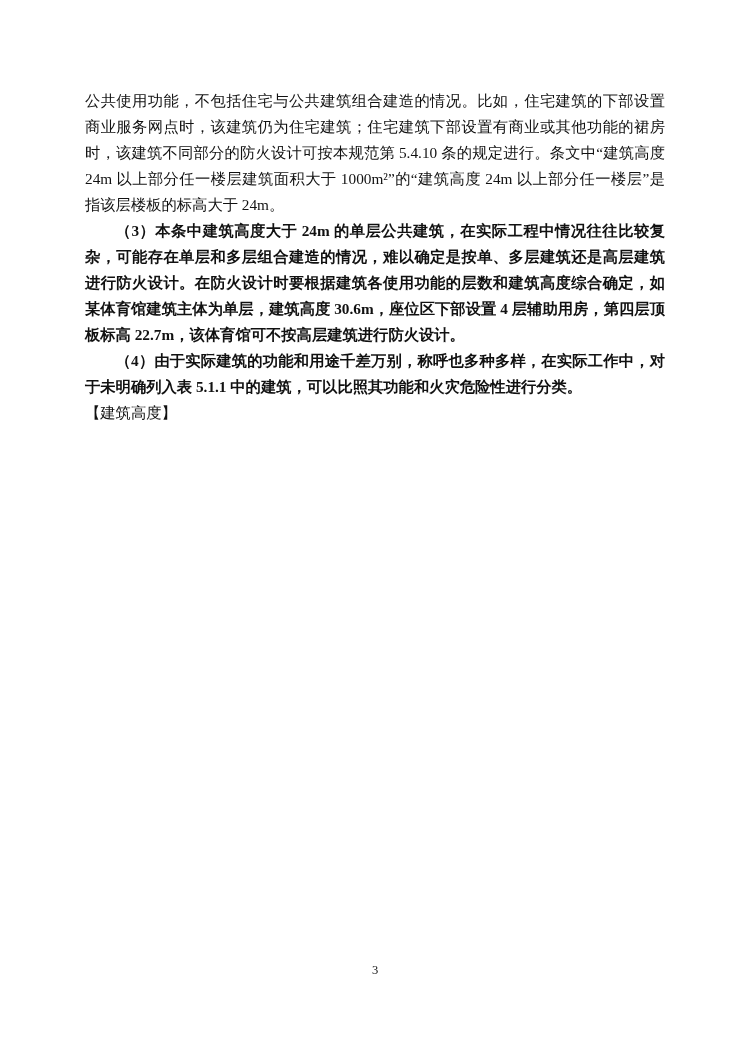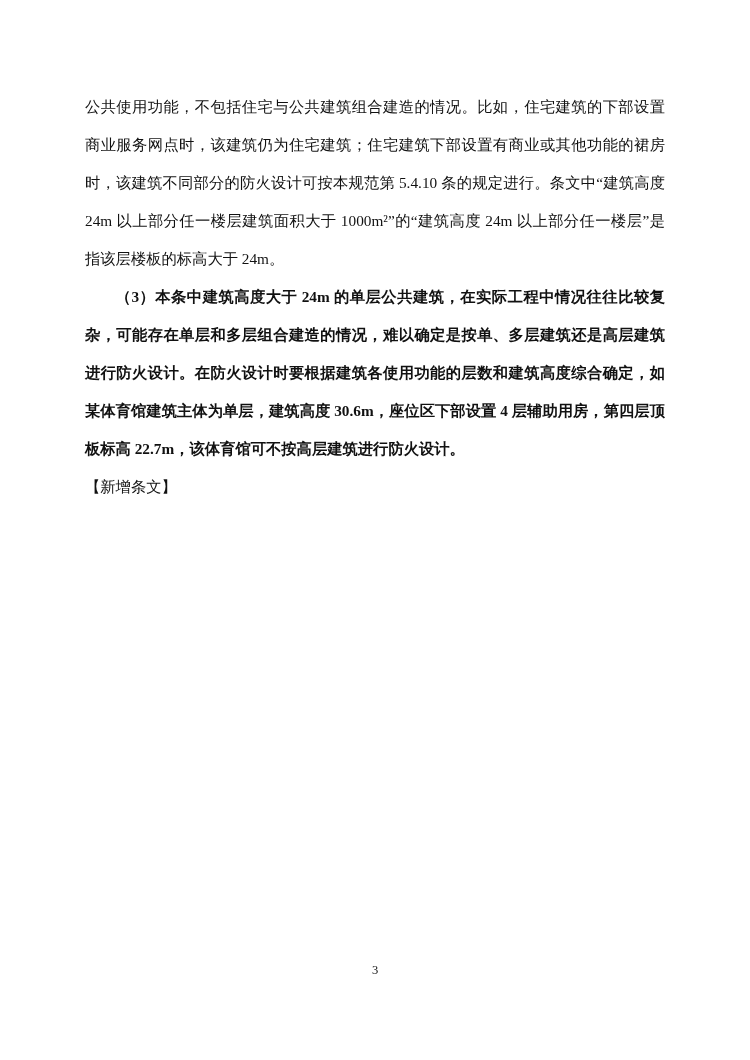--- a/index.html
+++ b/index.html
@@ -14,21 +14,21 @@
   }
   .page-content {
     position: absolute;
     left: 85px;
     top: 88px;
     width: 580px;
   }
   .page-content p {
     margin: 0;
     font-size: 15.3px;
-    line-height: 38px;
+    line-height: 26px;
     text-align: justify;
     text-justify: inter-character;
     word-break: break-all;
   }
   .indent { text-indent: 2em; font-weight: bold; }
   .heading {
     font-weight: bold;
     text-decoration: underline;
     text-underline-offset: 4px;
     text-decoration-thickness: 1.5px;
@@ -49,21 +49,22 @@
   }
 </style>
 </head>
 <body style="background: rgb(255, 255, 255); color: rgb(17, 17, 17);">
 
 <div class="page-content">
   <p>公共使用功能，不包括住宅与公共建筑组合建造的情况。比如，住宅建筑的下部设置商业服务网点时，该建筑仍为住宅建筑；住宅建筑下部设置有商业或其他功能的裙房时，该建筑不同部分的防火设计可按本规范第 5.4.10 条的规定进行。条文中“建筑高度 24m 以上部分任一楼层建筑面积大于 1000m²”的“建筑高度 24m 以上部分任一楼层”是指该层楼板的标高大于 24m。</p>
 
   <p class="indent">（3）本条中建筑高度大于 24m 的单层公共建筑，在实际工程中情况往往比较复杂，可能存在单层和多层组合建造的情况，难以确定是按单、多层建筑还是高层建筑进行防火设计。在防火设计时要根据建筑各使用功能的层数和建筑高度综合确定，如某体育馆建筑主体为单层，建筑高度 30.6m，座位区下部设置 4 层辅助用房，第四层顶板标高 22.7m，该体育馆可不按高层建筑进行防火设计。</p>
 
+  <p class="indent">（4）由于实际建筑的功能和用途千差万别，称呼也多种多样，在实际工作中，对于未明确列入表 5.1.1 中的建筑，可以比照其功能和火灾危险性进行分类。</p>
 
 
 
 
-  <p>【新增条文】</p>
+  <p>【建筑高度】</p>
 
 </div>
 
 <div class="page-number">3</div>
 
 </body></html>

